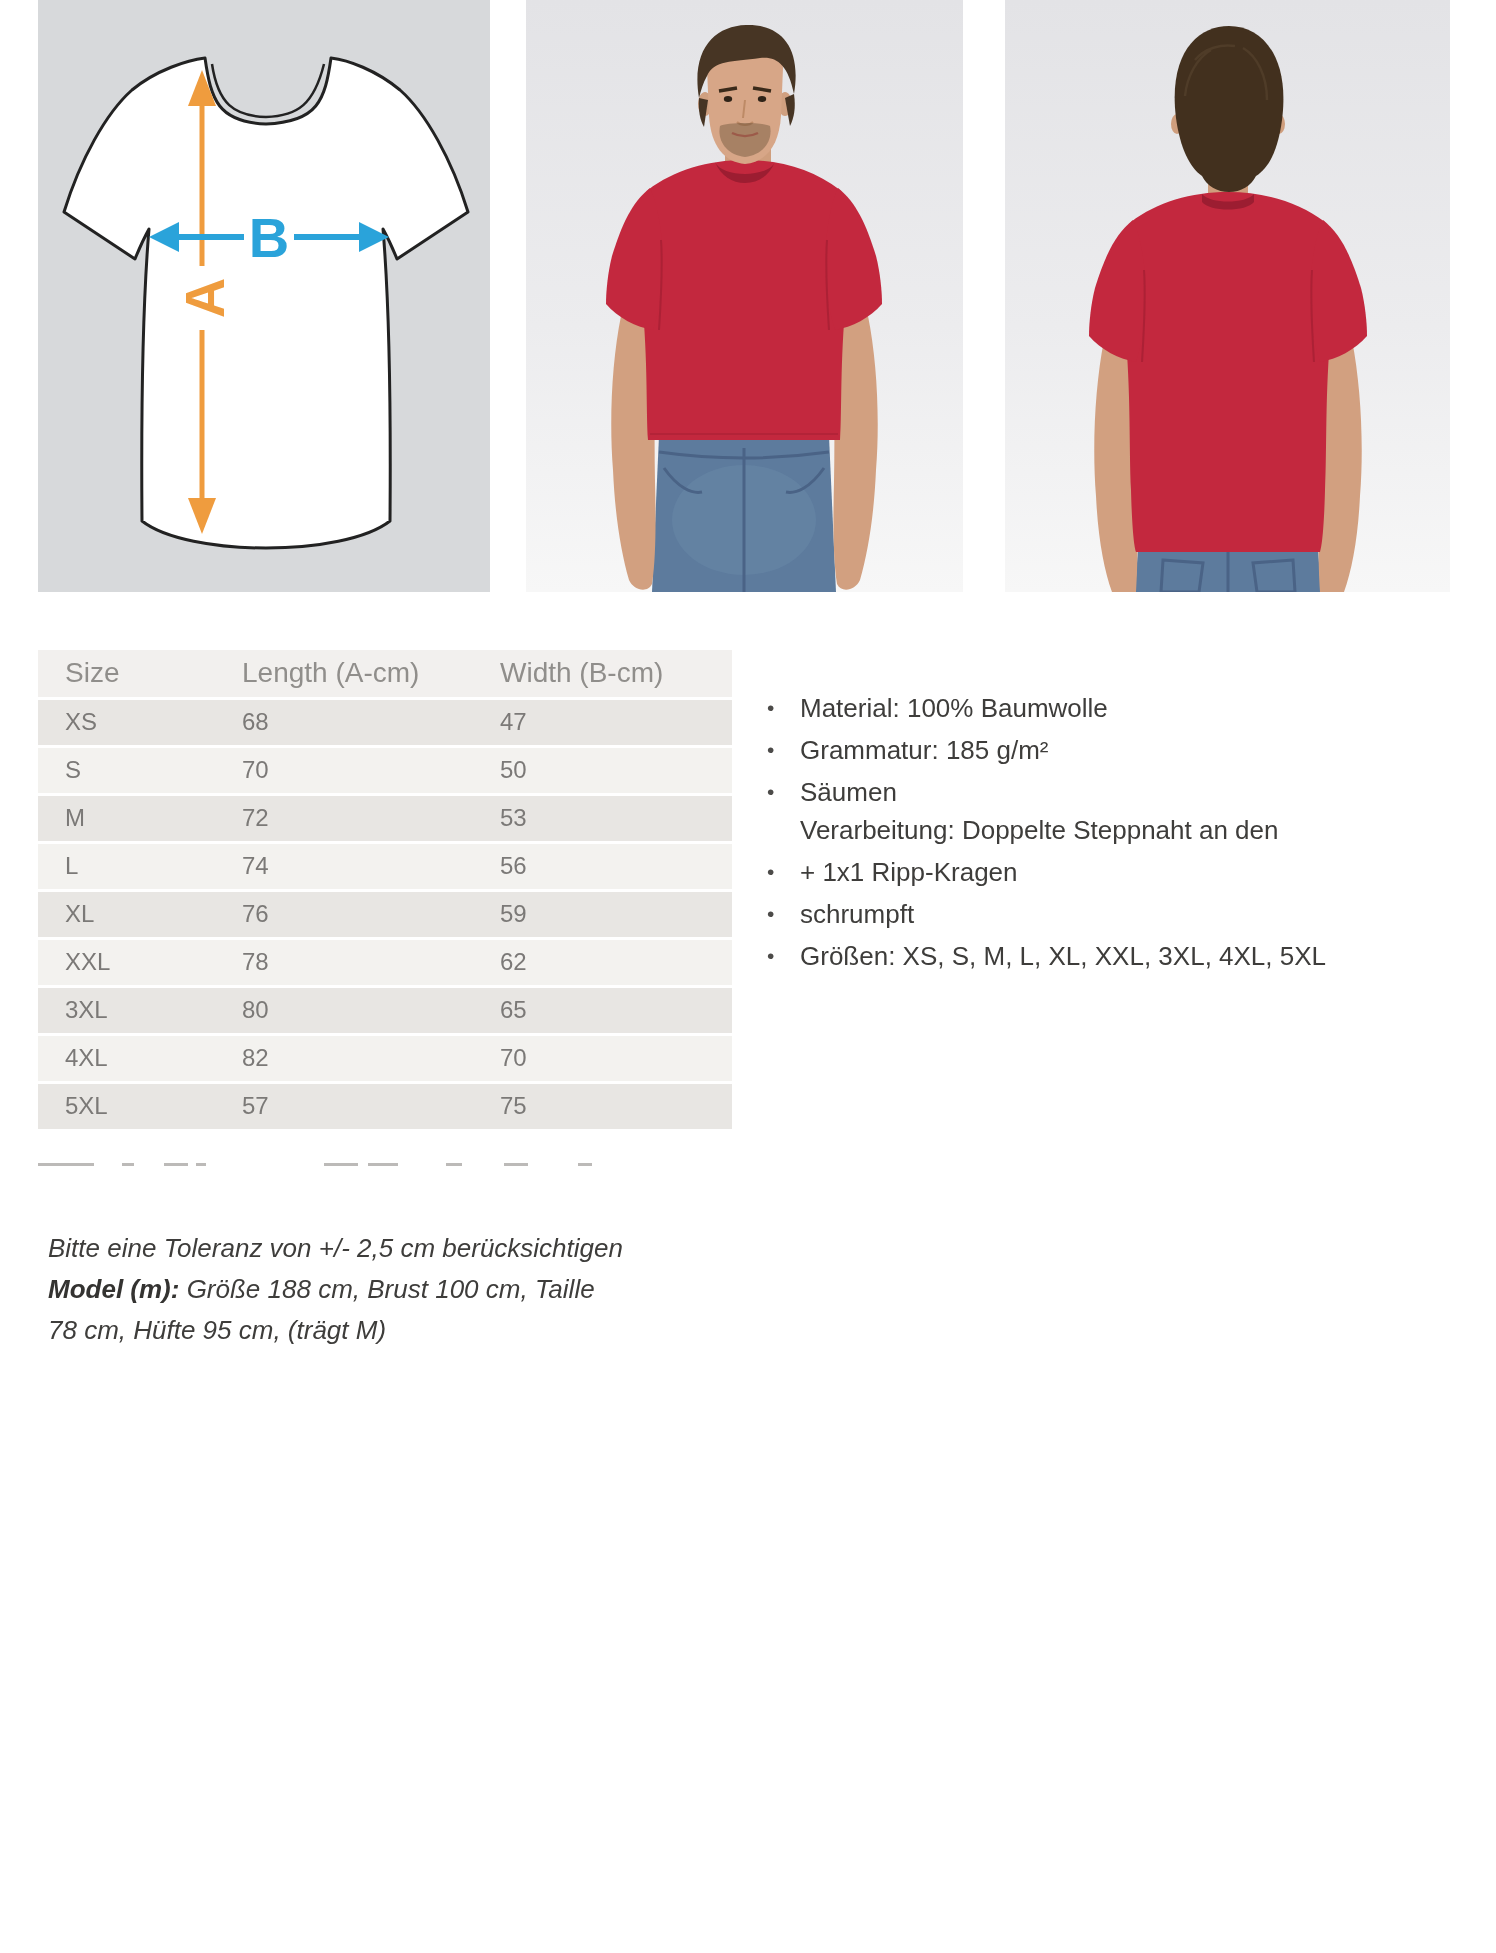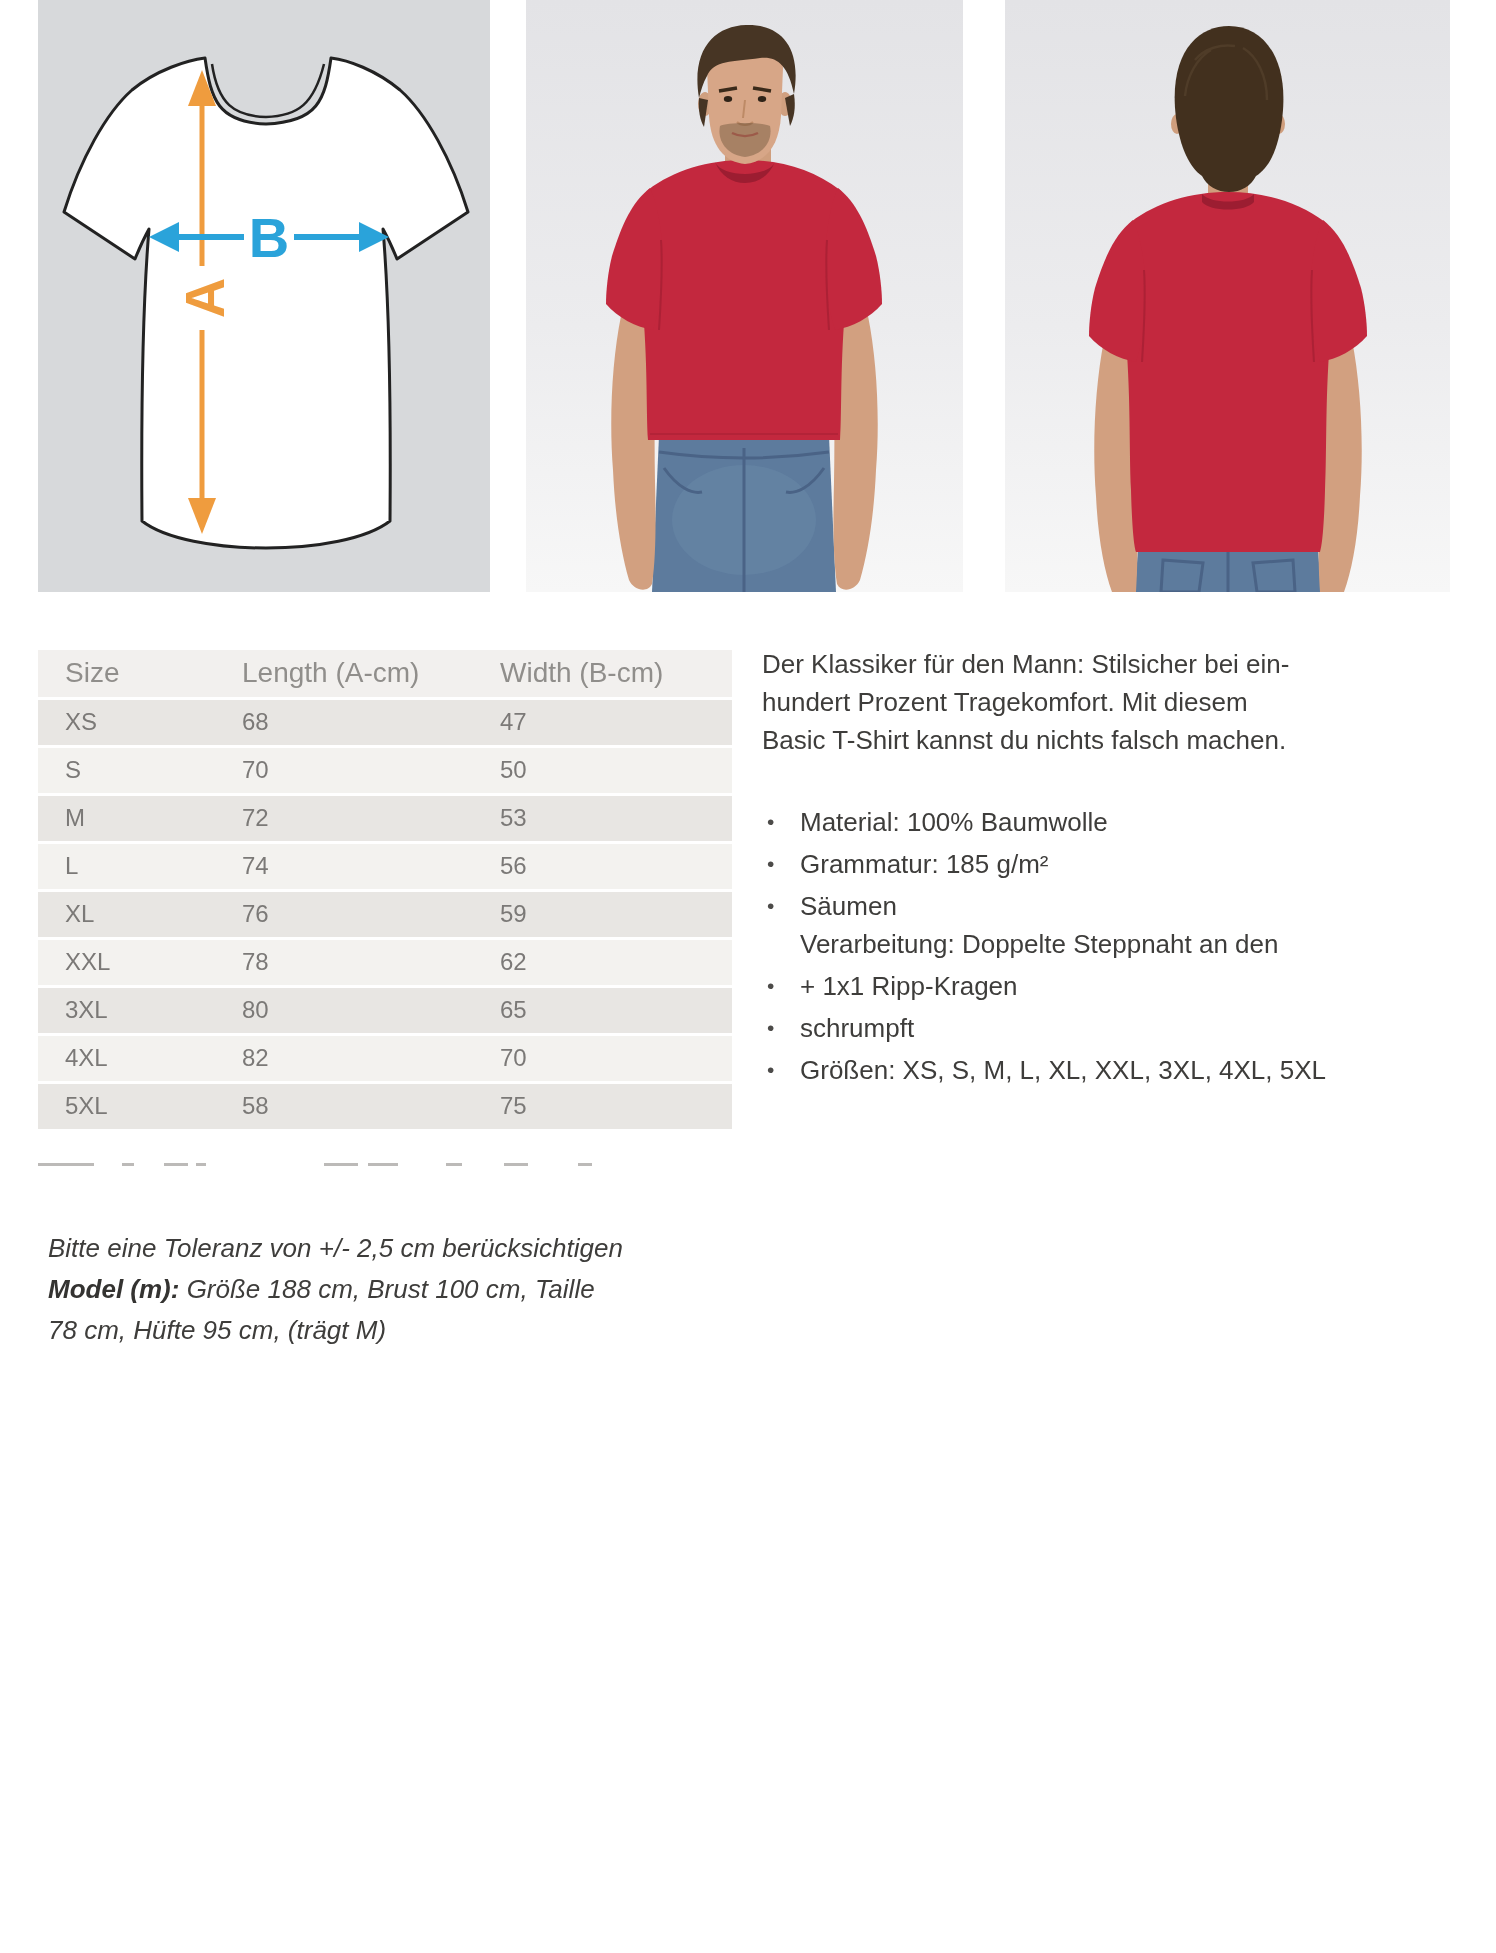--- a/index.html
+++ b/index.html
@@ -235,36 +235,31 @@
           <td>80</td>
           <td>65</td>
         </tr>
         <tr>
           <td>4XL</td>
           <td>82</td>
           <td>70</td>
         </tr>
         <tr>
           <td>5XL</td>
-          <td>58</td>
+          <td>57</td>
           <td>75</td>
         </tr>
       </tbody>
   </table>
 
   <div class="cropped-strip">
     <span style="width:56px;margin-right:28px;"></span><span style="width:12px;margin-right:30px;"></span><span style="width:24px;margin-right:8px;"></span><span style="width:10px;margin-right:118px;"></span><span style="width:34px;margin-right:10px;"></span><span style="width:30px;margin-right:48px;"></span><span style="width:16px;margin-right:42px;"></span><span style="width:24px;margin-right:50px;"></span><span style="width:14px;"></span>
   </div>
 
   <section class="desc">
-    <div class="intro">
-        <div>Der Klassiker für den Mann: Stilsicher bei ein-</div>
-        <div>hundert Prozent Tragekomfort. Mit diesem</div>
-        <div>Basic T-Shirt kannst du nichts falsch machen.</div>
-      </div>
     <ul class="bullets">
         <li>
           <span class="dot">•</span>
           <div>Material: 100% Baumwolle</div>
         </li>
         <li>
           <span class="dot">•</span>
           <div>Grammatur: 185 g/m²</div>
         </li>
         <li>

